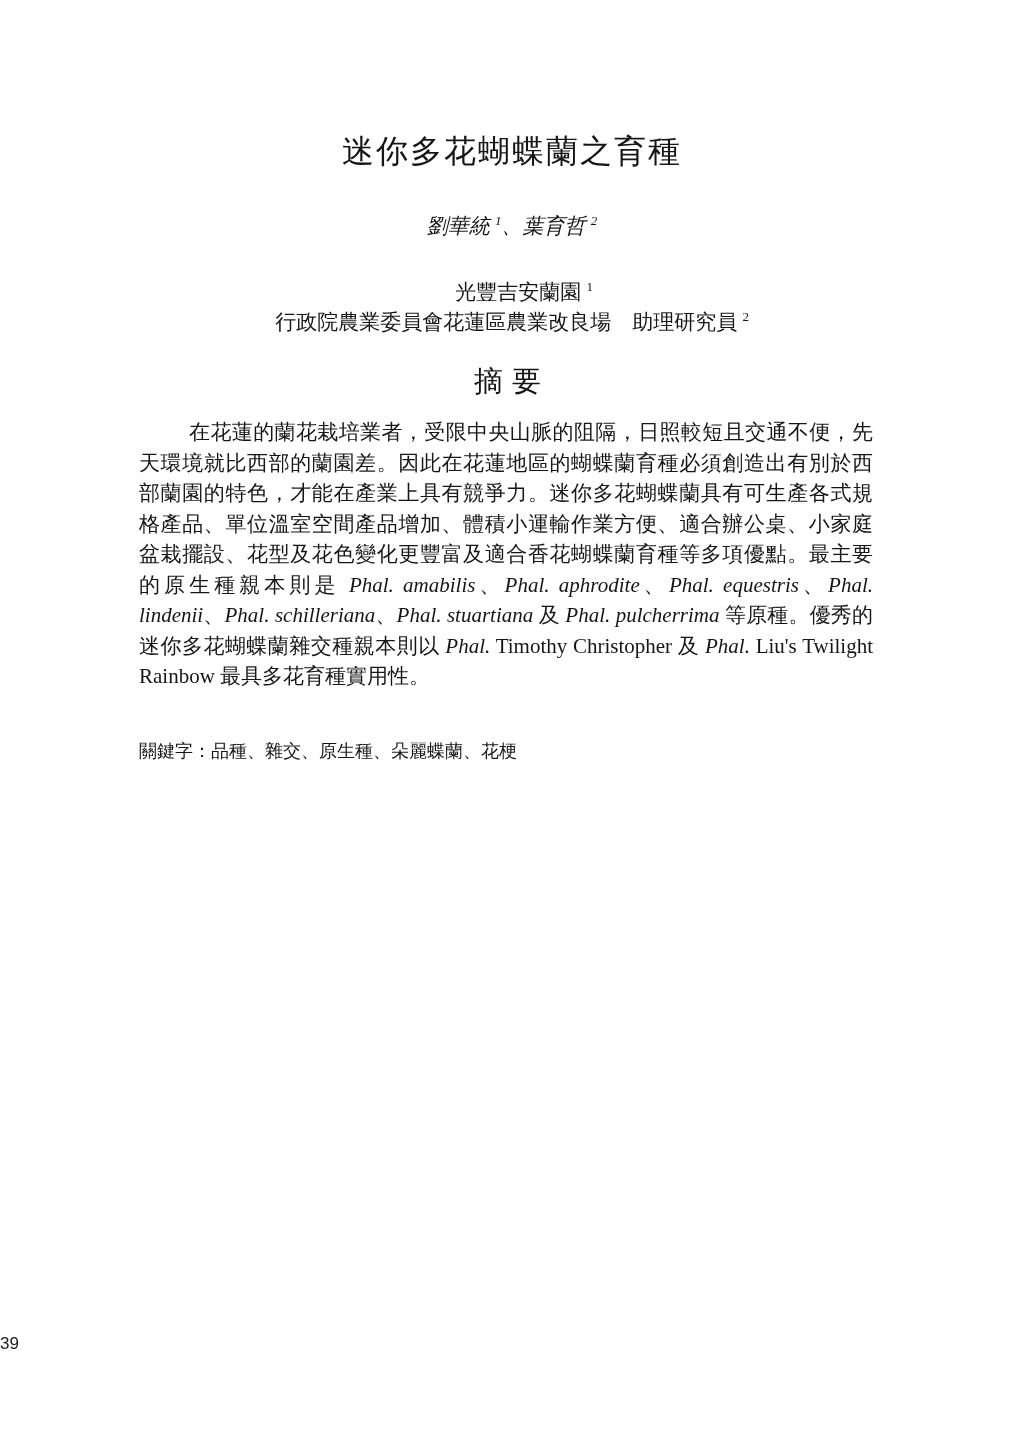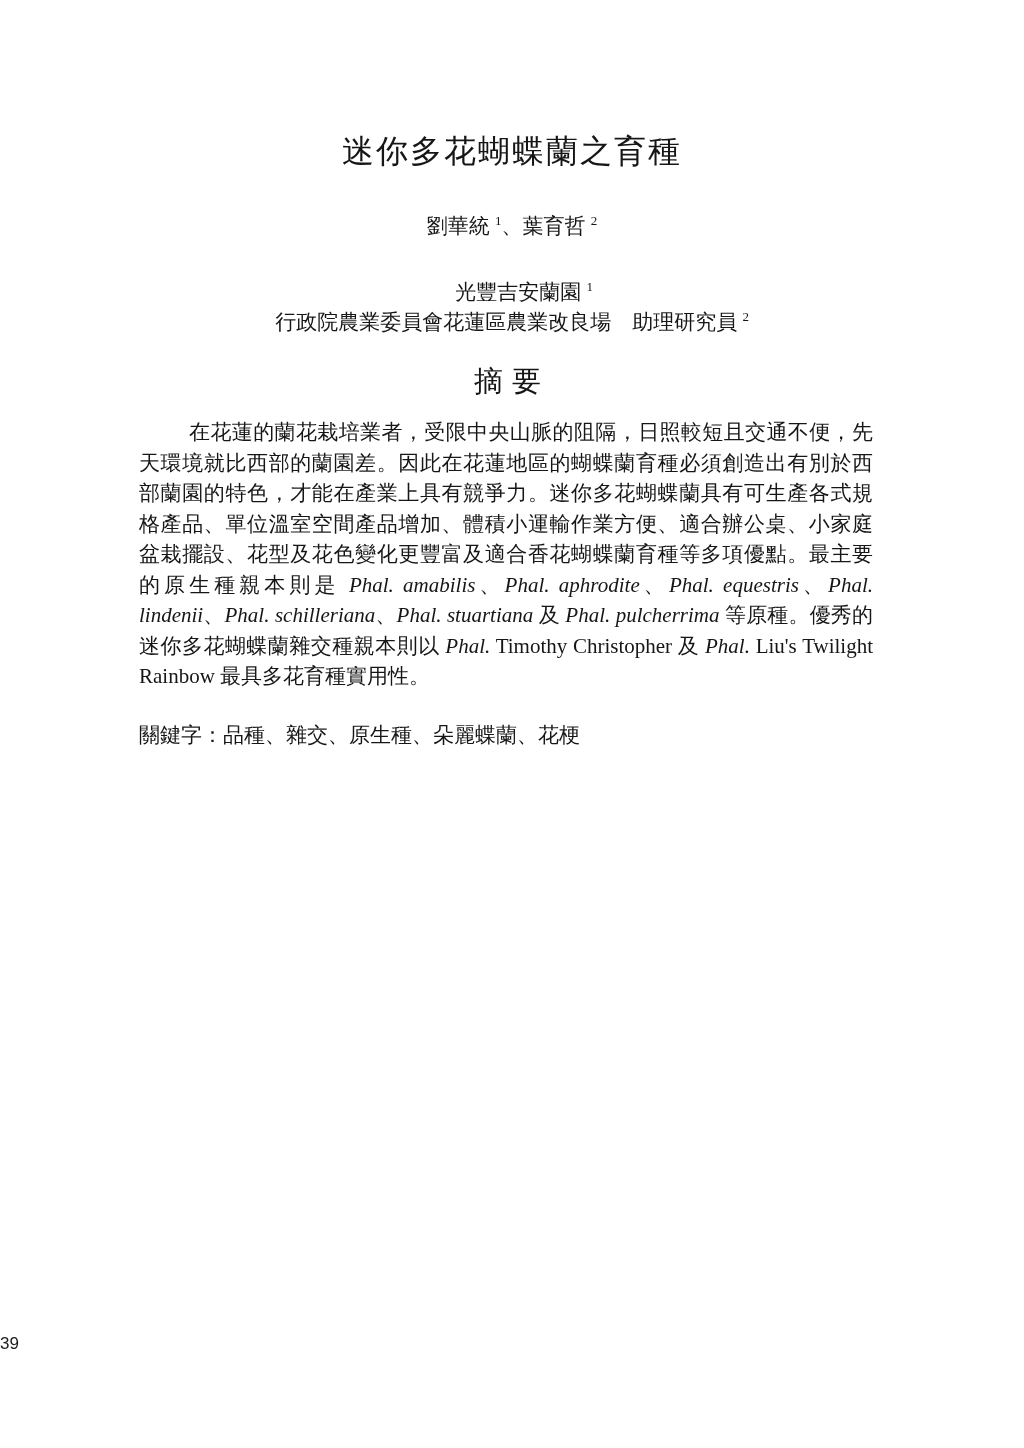--- a/index.html
+++ b/index.html
@@ -27,20 +27,21 @@
   .paper-title {
     top: 132px;
     font-size: 32px;
     line-height: 38px;
     letter-spacing: 2px;
   }
   .authors-line {
     top: 212px;
     font-size: 21px;
     line-height: 28px;
+    font-style: italic;
   }
   .affiliation-1 {
     top: 278px;
     font-size: 21px;
     line-height: 28px;
     margin-left: 12px;
   }
   .affiliation-2 {
     top: 308px;
     font-size: 21px;
@@ -67,24 +68,24 @@
     line-height: 30.5px;
     text-align: justify;
     text-indent: 50px;
     margin: 0;
   }
   .abstract-paragraph i {
     font-style: italic;
   }
   .keywords-line {
     position: absolute;
-    top: 720px;
+    top: 736px;
     left: 139px;
     width: 734px;
-    font-size: 21px;
+    font-size: 18px;
     line-height: 30px;
     margin: 0;
   }
   .page-number {
     position: absolute;
     top: 1333px;
     left: 0;
     width: 100%;
     text-align: left;
     font-size: 17px;

